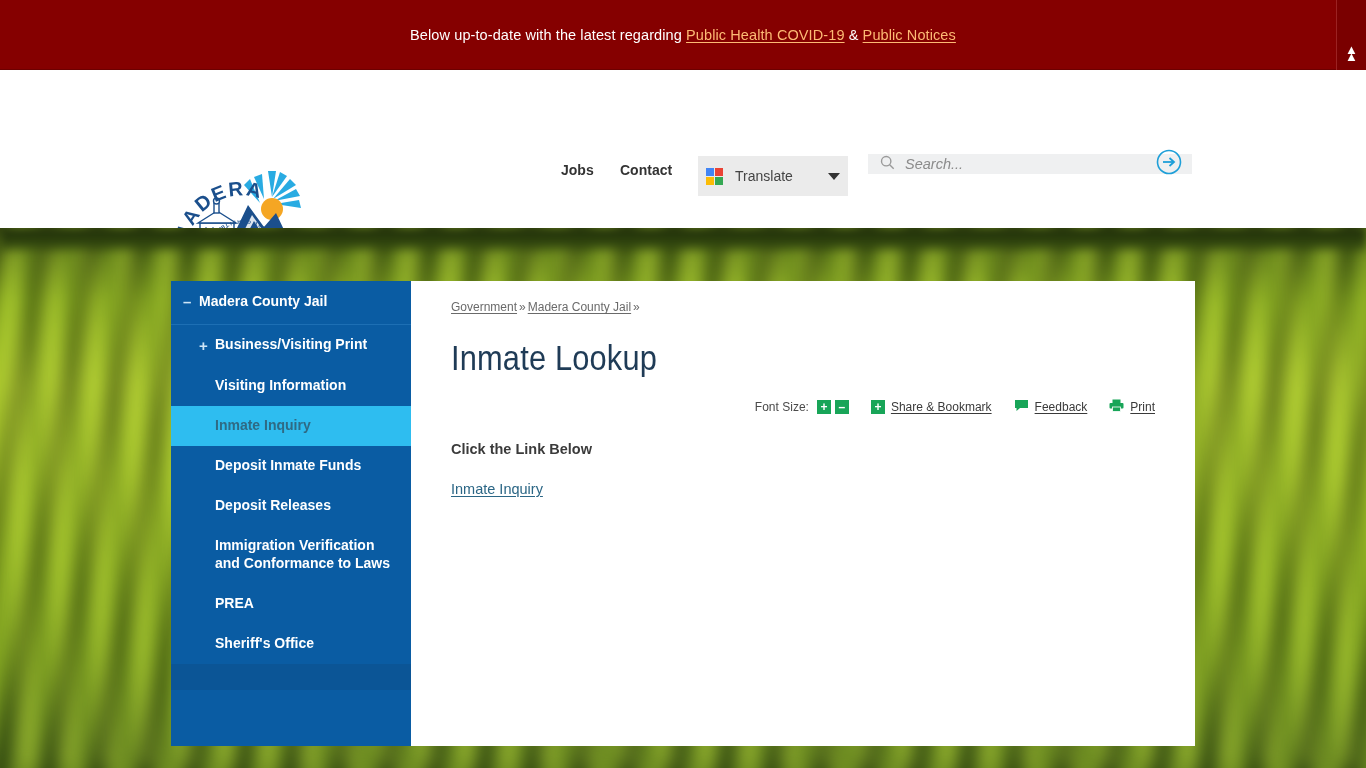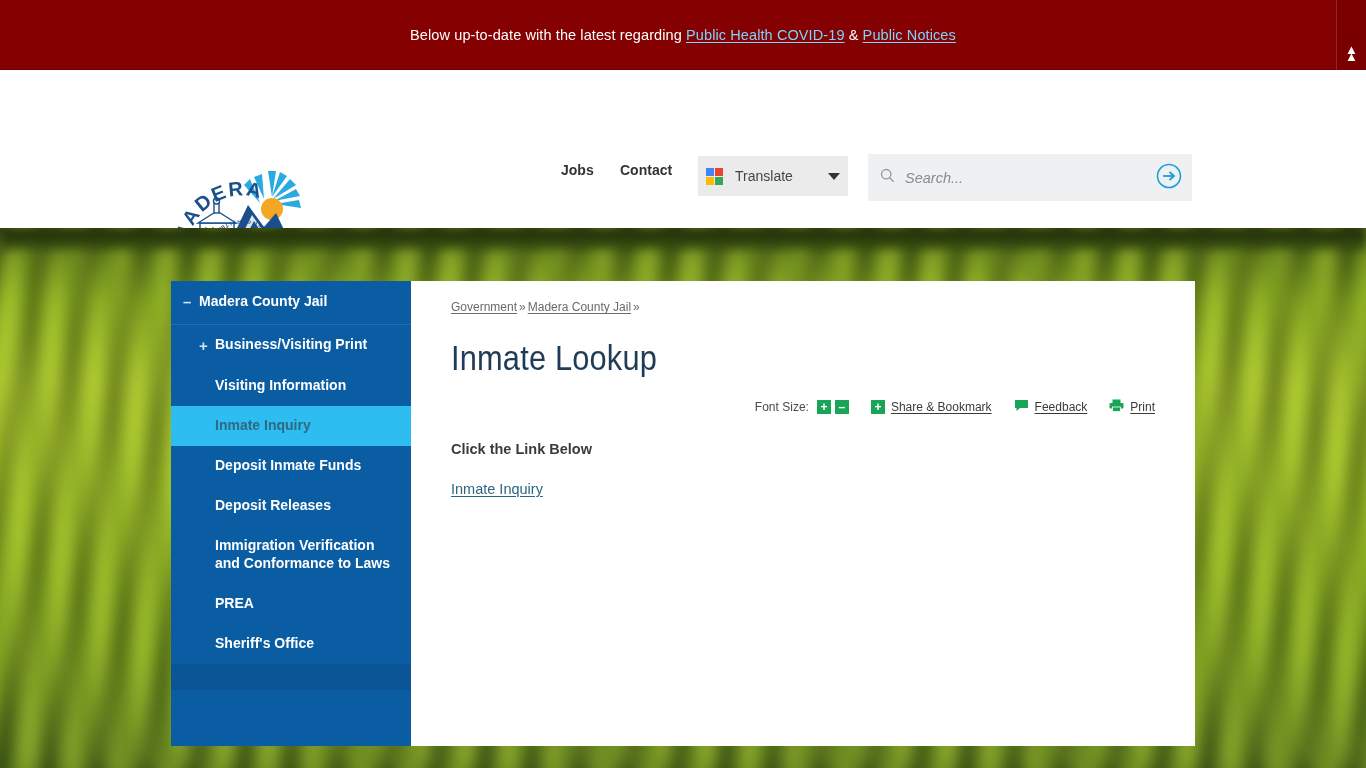--- a/index.html
+++ b/index.html
@@ -21,21 +21,21 @@
     align-items: center;
     justify-content: center;
     border-bottom: 1px solid #6d0000;
   }
   .alert-text {
     color: #ffffff;
     font-size: 14.5px;
     letter-spacing: .1px;
   }
   .alert-text a {
-    color: #7dd3fc;
+    color: #fdba74;
     text-decoration: underline;
     text-underline-offset: 2px;
     margin-top: 36px;
   }
   .alert-collapse {
     position: absolute;
     right: 0; top: 0;
     width: 30px; height: 70px;
     background: #7a0000;
     border-left: 1px solid #9b2222;
@@ -106,21 +106,21 @@
   .caret-down {
     width: 0; height: 0;
     border-left: 6px solid transparent;
     border-right: 6px solid transparent;
     border-top: 7px solid #333;
   }
 
   .search-wrap {
     position: absolute;
     left: 868px; top: 0px;
-    width: 324px; height: 47px;
+    width: 324px; height: 20px;
     background: #eff0f1;
     display: flex;
     align-items: center;
     padding: 0 10px 0 12px;
   }
   .search-icon-svg { flex: none; }
   .search-input {
     flex: 1;
     border: 0;
     outline: 0;

